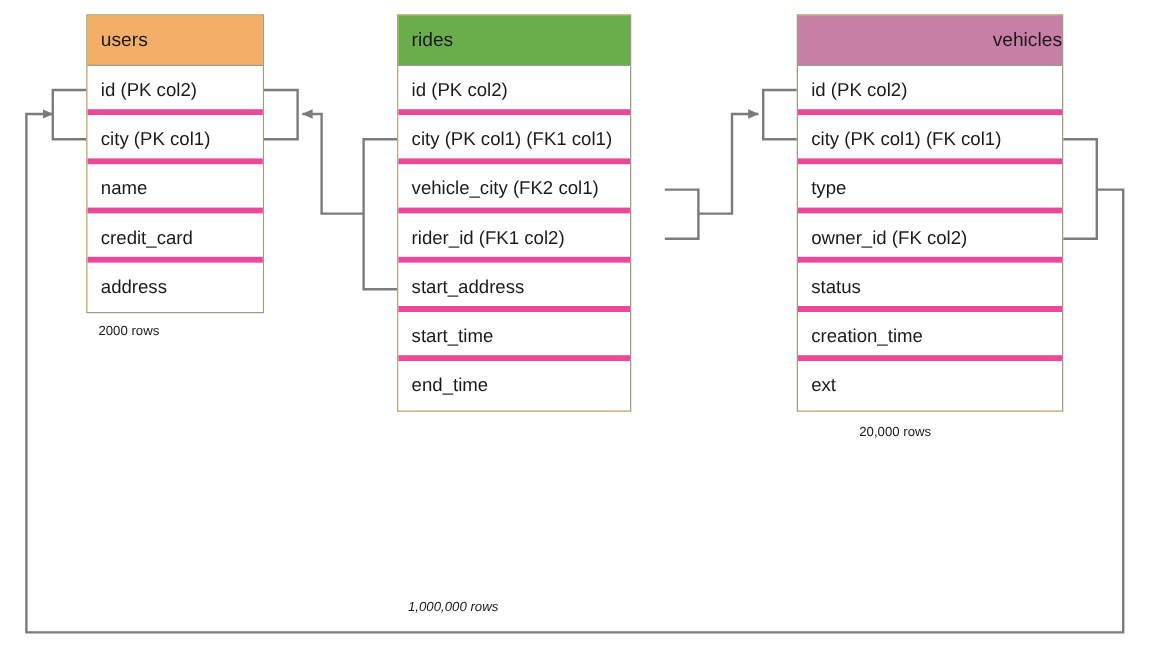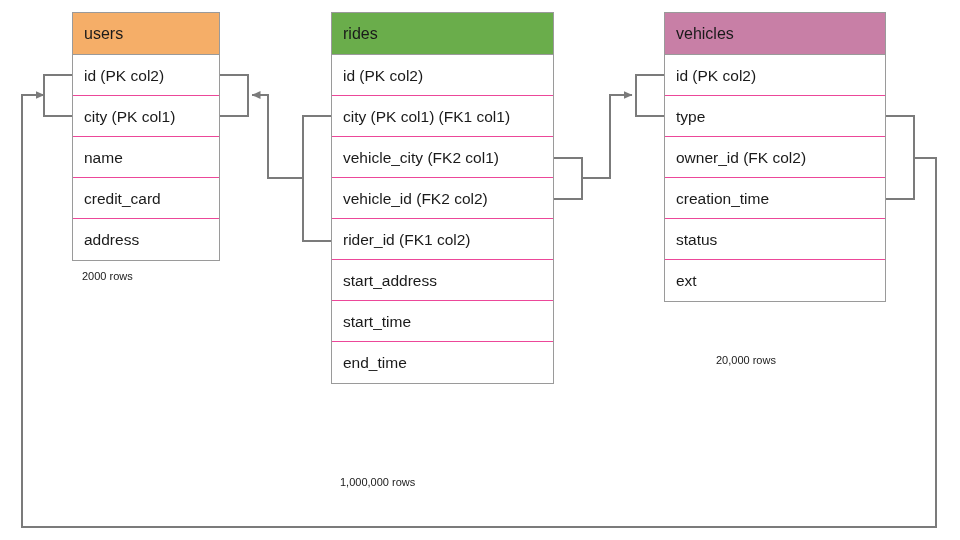--- a/index.html
+++ b/index.html
@@ -43,21 +43,21 @@
     white-space: nowrap;
     overflow: hidden;
   }
   .entity-field {
     box-sizing: border-box;
     height: 41px;
     line-height: 41px;
     padding: 0 0 0 11px;
     font-size: 15.5px;
     color: #1a1a1a;
-    border-bottom: 1px solid #ec4899;
+    border-bottom: 5px solid #ec4899;
     background: #ffffff;
     white-space: nowrap;
     overflow: hidden;
   }
   .entity-field:last-child {
     border-bottom: none;
   }
   .row-count-label {
     position: absolute;
     font-size: 11px;
@@ -99,37 +99,37 @@
   <div class="entity-table" style="left:72px; top:12px; width:148px;">
     <div class="entity-header" style="background:#f5ae68;">users</div>
     <div class="entity-field">id (PK col2)</div>
     <div class="entity-field">city (PK col1)</div>
     <div class="entity-field">name</div>
     <div class="entity-field">credit_card</div>
     <div class="entity-field">address</div>
   </div>
   <div class="row-count-label" style="left:82px; top:270px;">2000 rows</div>
 
-  <div class="entity-table" style="left:331px; top:12px; width:223px;">
+  <div class="entity-table" style="left:331px; top:12px; width:195px;">
     <div class="entity-header" style="background:#6aad4b;">rides</div>
     <div class="entity-field">id (PK col2)</div>
     <div class="entity-field">city (PK col1) (FK1 col1)</div>
     <div class="entity-field">vehicle_city (FK2 col1)</div>
-    <div class="entity-field">vehicle_id (FK2 col2)</div>
     <div class="entity-field">rider_id (FK1 col2)</div>
     <div class="entity-field">start_address</div>
     <div class="entity-field">start_time</div>
     <div class="entity-field">end_time</div>
   </div>
-  <div class="row-count-label" style="left:340px; top:476px;">1,000,000 rows</div>
+  <div class="row-count-label" style="left:340px; top:500px;font-style:italic;">1,000,000 rows</div>
 
   <div class="entity-table" style="left:664px; top:12px; width:222px;">
-    <div class="entity-header" style="background:#c87fa6;">vehicles</div>
+    <div class="entity-header" style="background:#c87fa6;text-align:right;">vehicles</div>
     <div class="entity-field">id (PK col2)</div>
+    <div class="entity-field">city (PK col1) (FK col1)</div>
     <div class="entity-field">type</div>
     <div class="entity-field">owner_id (FK col2)</div>
+    <div class="entity-field">status</div>
     <div class="entity-field">creation_time</div>
-    <div class="entity-field">status</div>
     <div class="entity-field">ext</div>
   </div>
   <div class="row-count-label" style="left:673px; top:354px;margin-left:43px;">20,000 rows</div>
 
 </div>
 
 </body></html>

